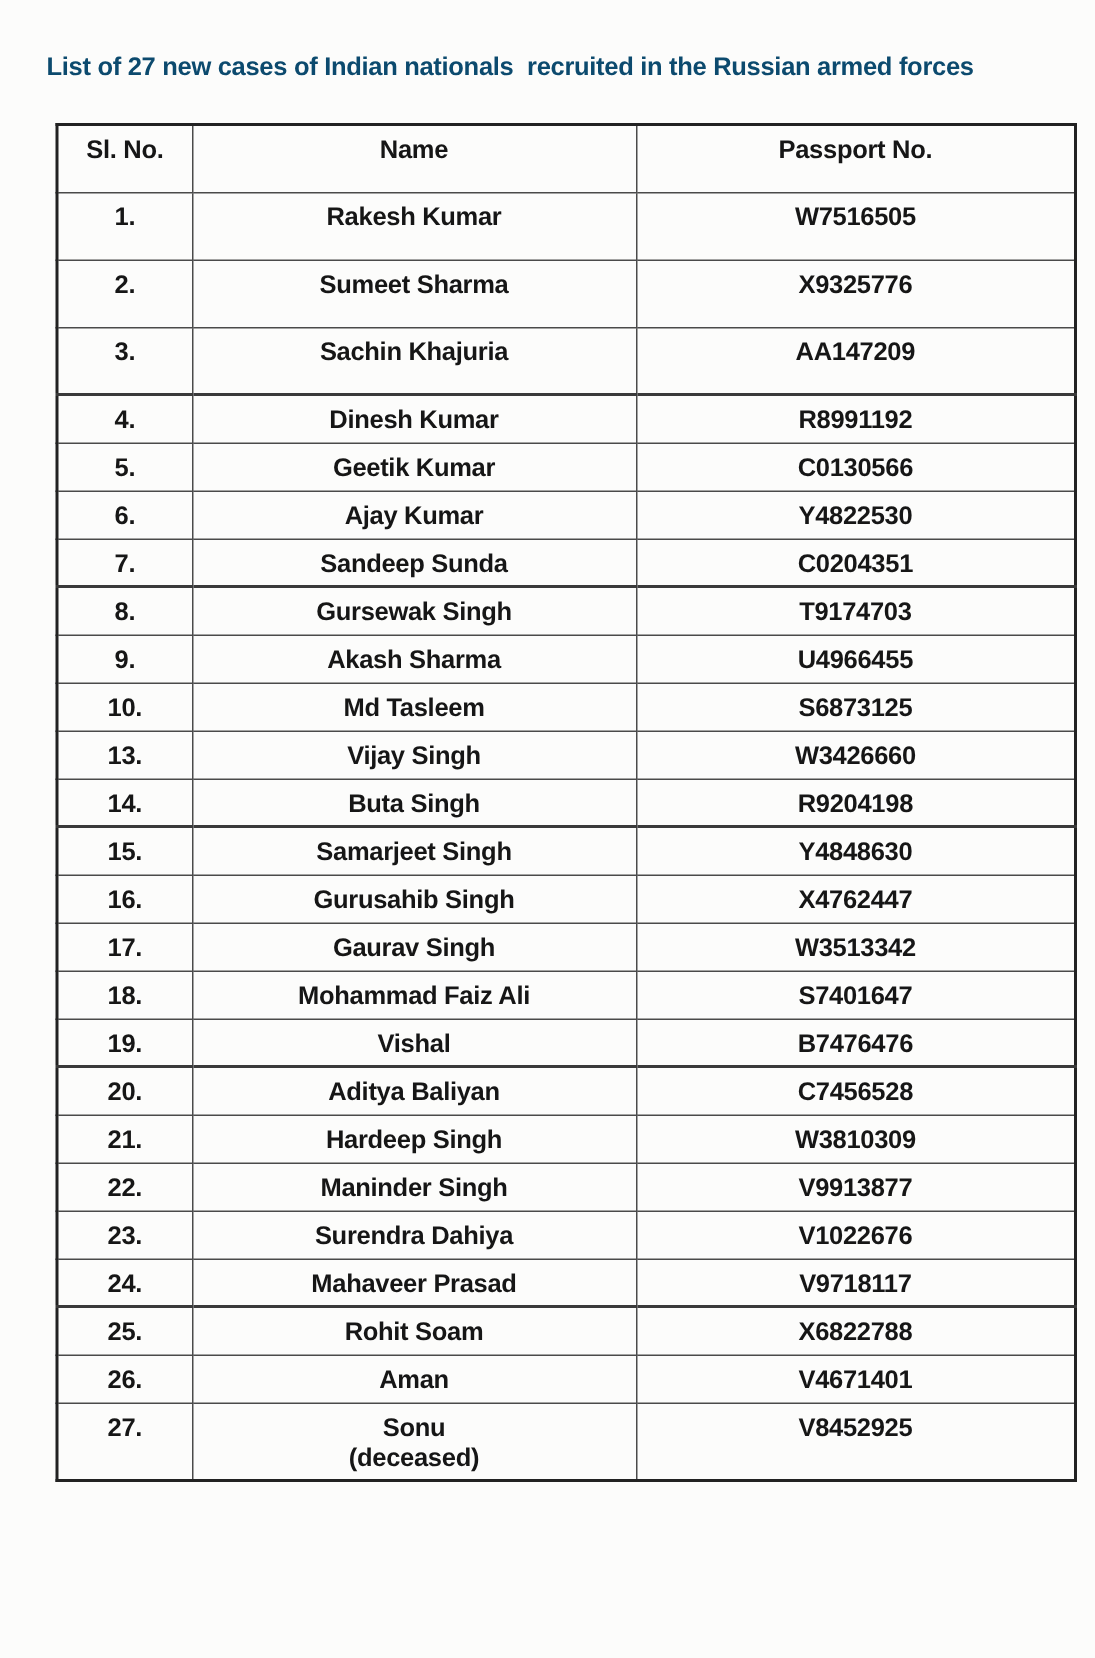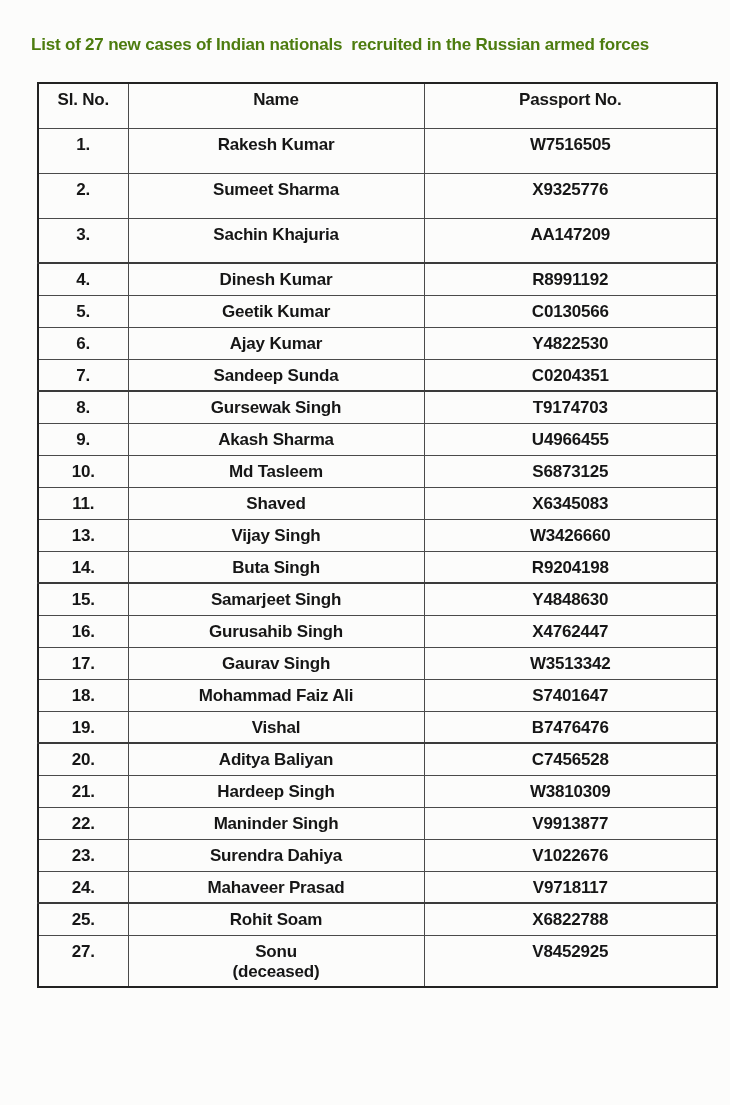--- a/index.html
+++ b/index.html
@@ -16,21 +16,21 @@
     overflow: hidden;
   }
   .doc-title {
     position: absolute;
     left: 31px;
     top: 35px;
     width: 692px;
     font-size: 17px;
     font-weight: bold;
     letter-spacing: -0.2px;
-    color: #4d7c0f;
+    color: #0c4a6e;
     white-space: pre-wrap;
     line-height: 20px;
   }
   table.recruits {
     position: absolute;
     left: 37px;
     top: 82px;
     width: 679px;
     border-collapse: collapse;
     table-layout: fixed;
@@ -124,25 +124,20 @@
           <td>9.</td>
           <td><span>Akash Sharma</span></td>
           <td>U4966455</td>
         </tr>
         <tr>
           <td>10.</td>
           <td><span>Md Tasleem</span></td>
           <td>S6873125</td>
         </tr>
         <tr>
-          <td>11.</td>
-          <td><span>Shaved</span></td>
-          <td>X6345083</td>
-        </tr>
-        <tr>
           <td>13.</td>
           <td><span>Vijay Singh</span></td>
           <td>W3426660</td>
         </tr>
         <tr class="seam">
           <td>14.</td>
           <td><span>Buta Singh</span></td>
           <td>R9204198</td>
         </tr>
         <tr>
@@ -194,20 +189,25 @@
           <td>24.</td>
           <td><span>Mahaveer Prasad</span></td>
           <td>V9718117</td>
         </tr>
         <tr>
           <td>25.</td>
           <td><span>Rohit Soam</span></td>
           <td>X6822788</td>
         </tr>
         <tr>
+          <td>26.</td>
+          <td><span>Aman</span></td>
+          <td>V4671401</td>
+        </tr>
+        <tr>
           <td>27.</td>
           <td><span>Sonu</span><span class="note-line">(deceased)</span></td>
           <td>V8452925</td>
         </tr>
       </tbody>
   </table>
 
 </div>
 
 </body></html>

